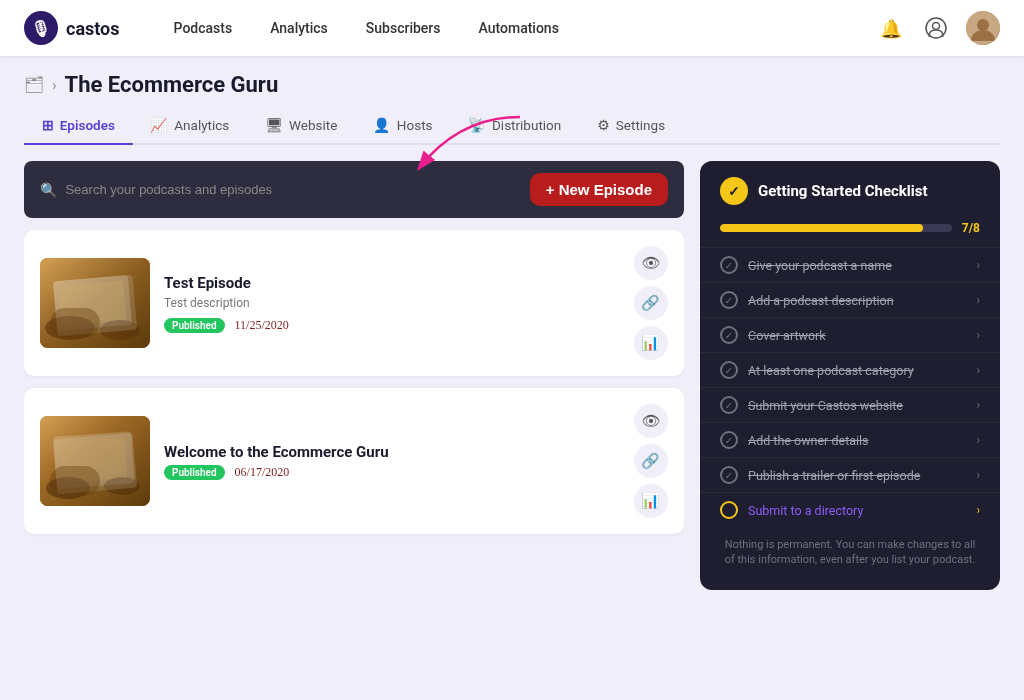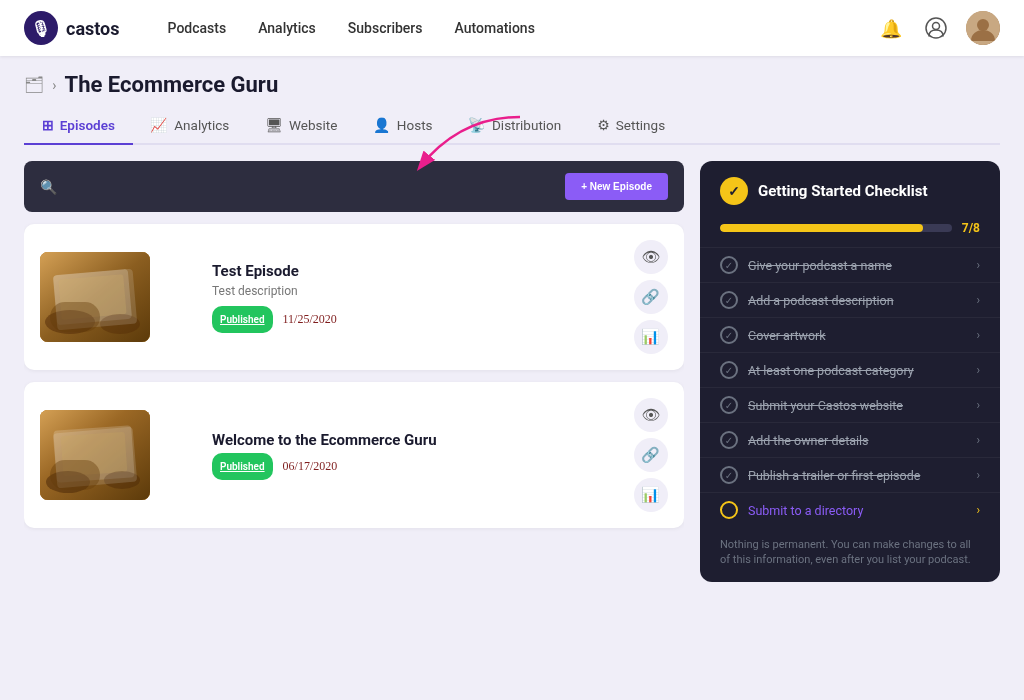--- a/index.html
+++ b/index.html
@@ -45,20 +45,21 @@
       display: flex;
       gap: 32px;
       flex: 1;
     }
     .nav-link {
       color: #333;
       font-size: 14px;
       font-weight: 500;
       cursor: pointer;
       text-decoration: none;
+      margin-left: 6px;
     }
     .nav-right {
       display: flex;
       align-items: center;
       gap: 16px;
     }
     .nav-icon {
       width: 28px;
       height: 28px;
       display: flex;
@@ -174,26 +175,26 @@
     .search-input {
       background: transparent;
       border: none;
       outline: none;
       color: #ccc;
       font-size: 13px;
       flex: 1;
     }
     .search-input::placeholder { color: #888; }
     .new-episode-btn {
-      background: #8b5cf6;
+      background: #b91c1c;
       color: white;
       border: none;
-      border-radius: 4px;
+      border-radius: 10px;
       padding: 8px 16px;
-      font-size: 10px;
+      font-size: 15px;
       font-weight: 600;
       cursor: pointer;
       white-space: nowrap;
     }
 
     
     .episode-card {
       background: white;
       border-radius: 10px;
       padding: 16px;
@@ -232,21 +233,20 @@
     .thumb-img::after {
       content: '';
       position: absolute;
       bottom: 10px; left: 10px;
       width: 50px; height: 30px;
       background: rgba(100,60,10,0.4);
       border-radius: 20px;
     }
     .episode-info {
       flex: 1;
-      margin-left: 48px;
     }
     .episode-title {
       font-size: 15px;
       font-weight: 700;
       color: #1a1a2e;
       margin-bottom: 4px;
     }
     .episode-desc {
       font-size: 12px;
       color: #777;
@@ -255,23 +255,22 @@
     .episode-meta {
       display: flex;
       align-items: center;
       gap: 10px;
     }
     .badge-published {
       background: #22c55e;
       color: white;
       font-size: 10px;
       font-weight: 600;
-      padding: 8px 8px;
+      padding: 2px 8px;
       border-radius: 10px;
-      text-decoration: underline;
     }
     .episode-date {
       font-size: 12px;
       color: #7f1d1d;
       font-family: Liberation Serif, serif;
     }
     .episode-actions {
       display: flex;
       flex-direction: column;
       gap: 6px;
@@ -402,24 +401,25 @@
       color: #8b5cf6;
     }
     .chevron-right {
       color: #6b7280;
       font-size: 12px;
     }
     .chevron-right.yellow {
       color: #f5c518;
     }
     .checklist-footer {
-      padding: 10px 20px 14px;
+      padding: 10px 20px 22px;
       font-size: 11px;
       color: #6b7280;
       line-height: 1.4;
+      text-align: center;
     }
 
     
     .arrow-svg-container {
       position: absolute;
       top: 112px;
       left: 380px;
       pointer-events: none;
       z-index: 100;
     }
@@ -492,20 +492,21 @@
     </div>
   </div>
 
   <div class="content-grid">
 
     <div class="left-col">
 
       <div class="search-bar">
         <div class="search-input-wrap">
           <span class="search-icon">🔍</span>
+          <input class="search-input" type="text" placeholder="Search your podcasts and episodes" style="">
         </div>
         <button class="new-episode-btn">+ New Episode</button>
       </div>
 
       <div class="episode-card">
         <div class="episode-thumb">
           <div class="thumb-img">
             <svg width="110" height="90" viewBox="0 0 110 90" xmlns="http://www.w3.org/2000/svg">
               <rect width="110" height="90" fill="#c89040"></rect>
               <rect x="0" y="0" width="110" height="90" fill="url(#grad1)"></rect>

